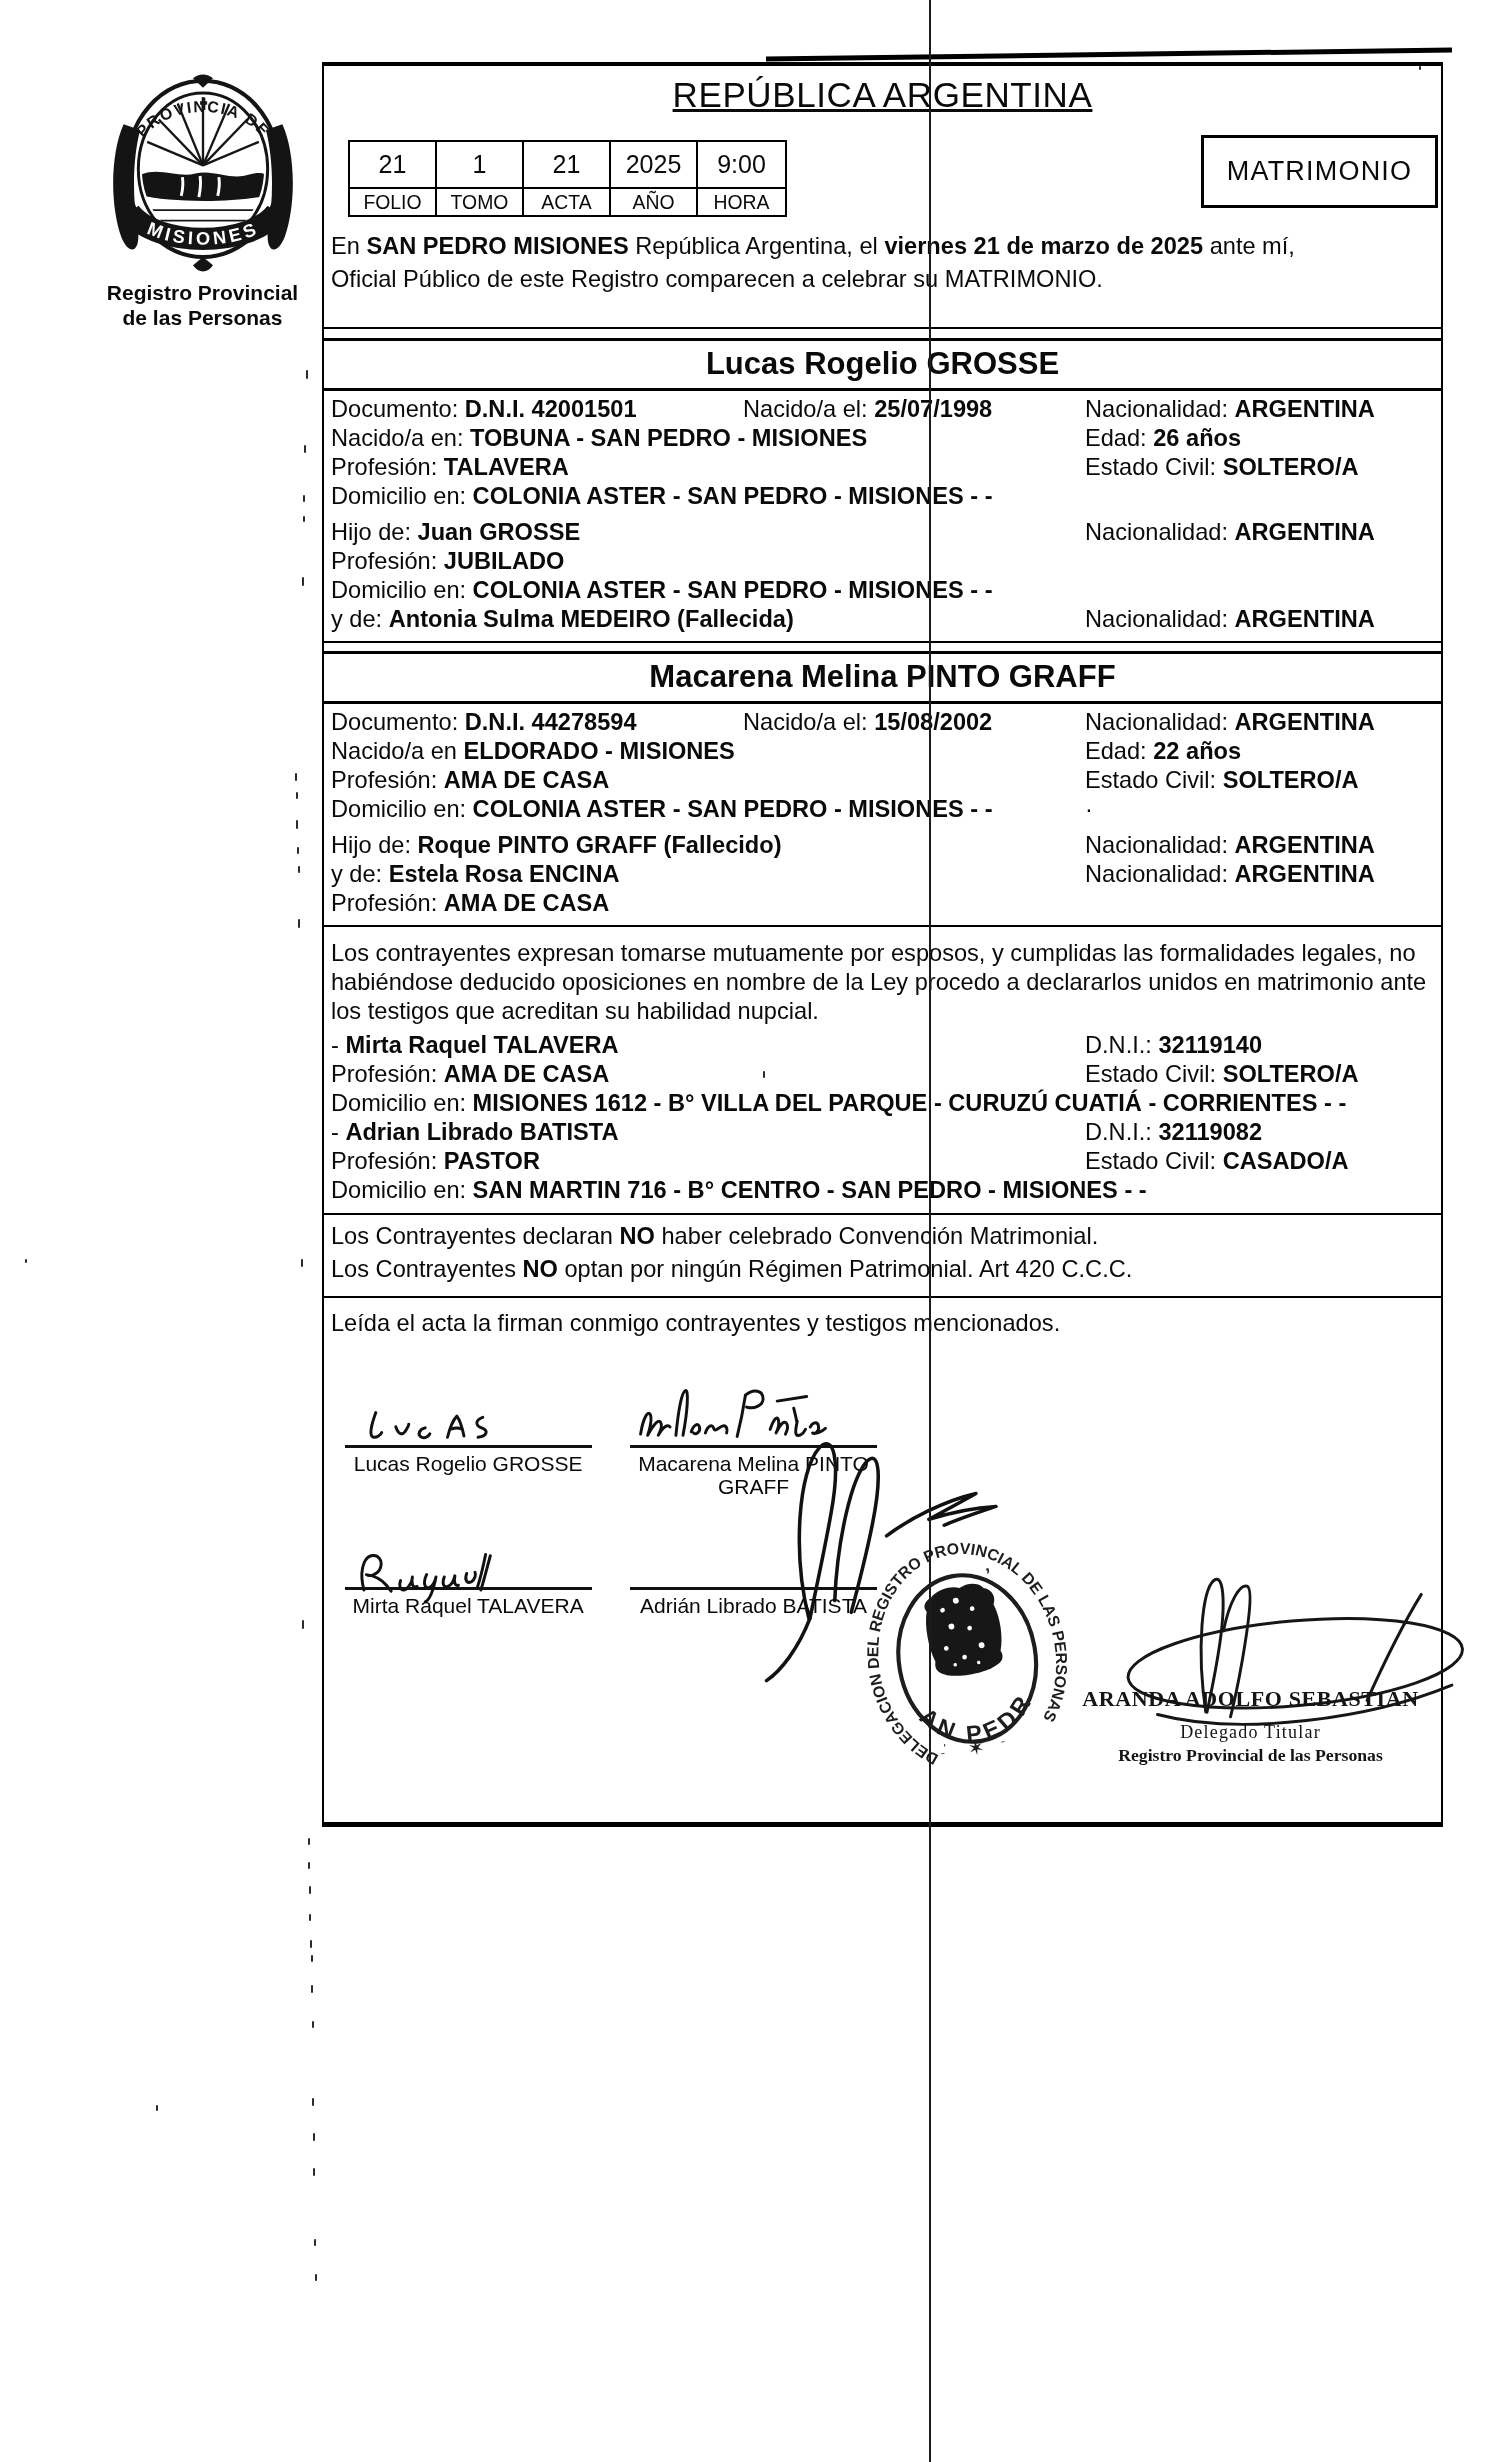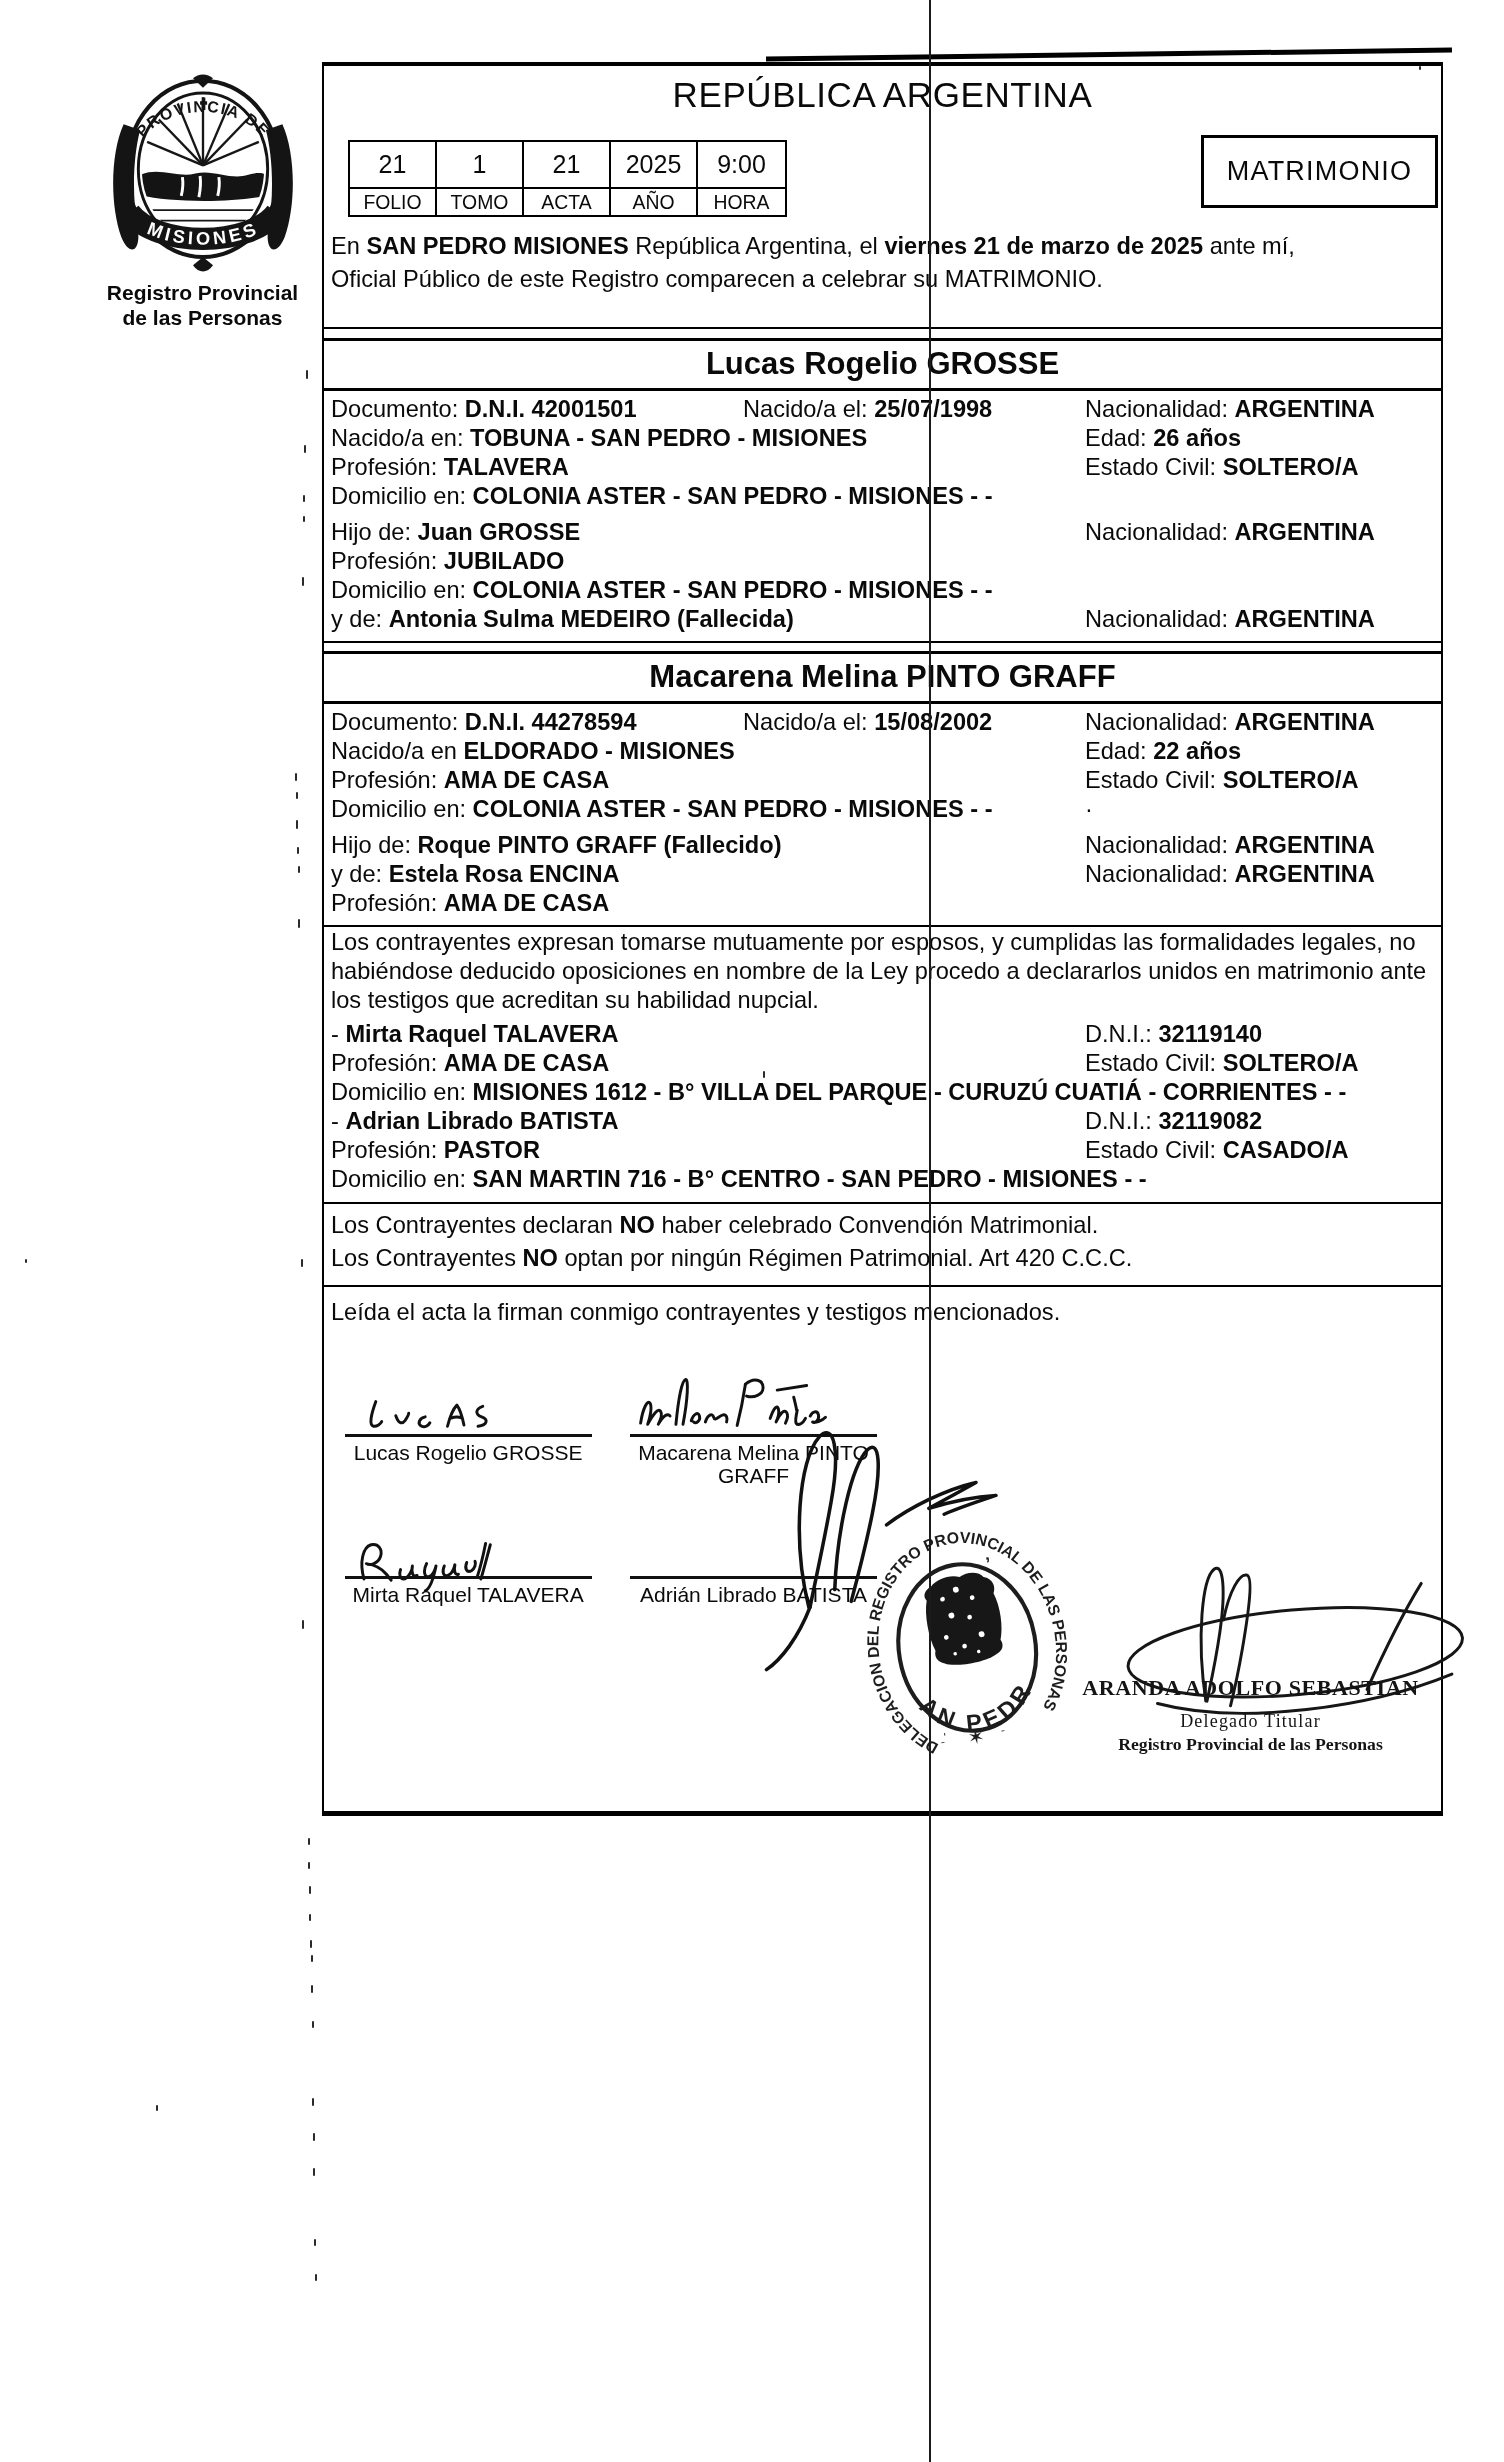--- a/index.html
+++ b/index.html
@@ -15,21 +15,21 @@
   
   .logo-block{position:absolute;left:99px;top:70px;width:207px;text-align:center;}
   .logo-caption{font-weight:bold;font-size:21px;line-height:25px;margin-top:2.4px;}
 
   
   .main-box{position:absolute;left:322px;top:62px;width:1117px;border:2.9px solid #000;border-top-width:4.1px;border-bottom-width:5.3px;background:#fff;}
   .sec{position:relative;border-bottom:2.9px solid #000;}
   .sec:last-child{border-bottom:none;}
 
   
-  .sec-header{height:252px;}
+  .sec-header{height:252px;text-decoration:underline;}
   .doc-title{margin-top:9.4px;text-align:center;font-size:35px;letter-spacing:0.6px;line-height:39px;}
   .reg-table{position:absolute;left:24px;top:65px;border:2.9px solid #000;display:grid;grid-template-columns:repeat(5,87px);}
   .reg-cell{border-right:2.4px solid #000;border-bottom:2.9px solid #000;display:flex;align-items:center;justify-content:center;}
   .reg-cell:nth-child(5n){border-right:none;}
   .reg-cell.val{height:45px;font-size:25px;}
   .reg-cell.lbl{height:26px;font-size:19.4px;border-bottom:none;}
   .act-box{position:absolute;left:877px;top:60px;width:231px;height:67px;border:3.5px solid #000;
            display:flex;align-items:center;justify-content:center;font-size:27px;letter-spacing:1.2px;}
   .intro{position:absolute;left:7px;top:158px;right:4.7px;}
   .intro .line{height:33px;}
@@ -43,21 +43,21 @@
 
   
   .name-bar{border-top:3.5px solid #000;border-bottom:3.5px solid #000;text-align:center;
             font-size:31px;font-weight:bold;padding:5.3px 0 5.9px 0;position:relative;}
   .name-bar.g{margin-top:8.8px;}
   .name-bar.b{margin-top:8.2px;}
 
   .details{padding:4.7px 0 5.9px 7px;}
   .details .line{height:29px;}
 
-  .ceremony{padding:2px 0 7px 7px;}
+  .ceremony{padding:13px 0 7px 7px;}
   .ceremony .line{height:29px;}
   .gap8{height:4.7px;}
 
   .decl{padding:8.2px 0 7px 7px;}
   .decl .line{height:33px;}
 
   
   .closing{height:524px;}
   .closing-text{position:absolute;left:7px;top:11.8px;font-size:23.6px;}
   .sig-line{position:absolute;height:2.9px;background:#111;}

